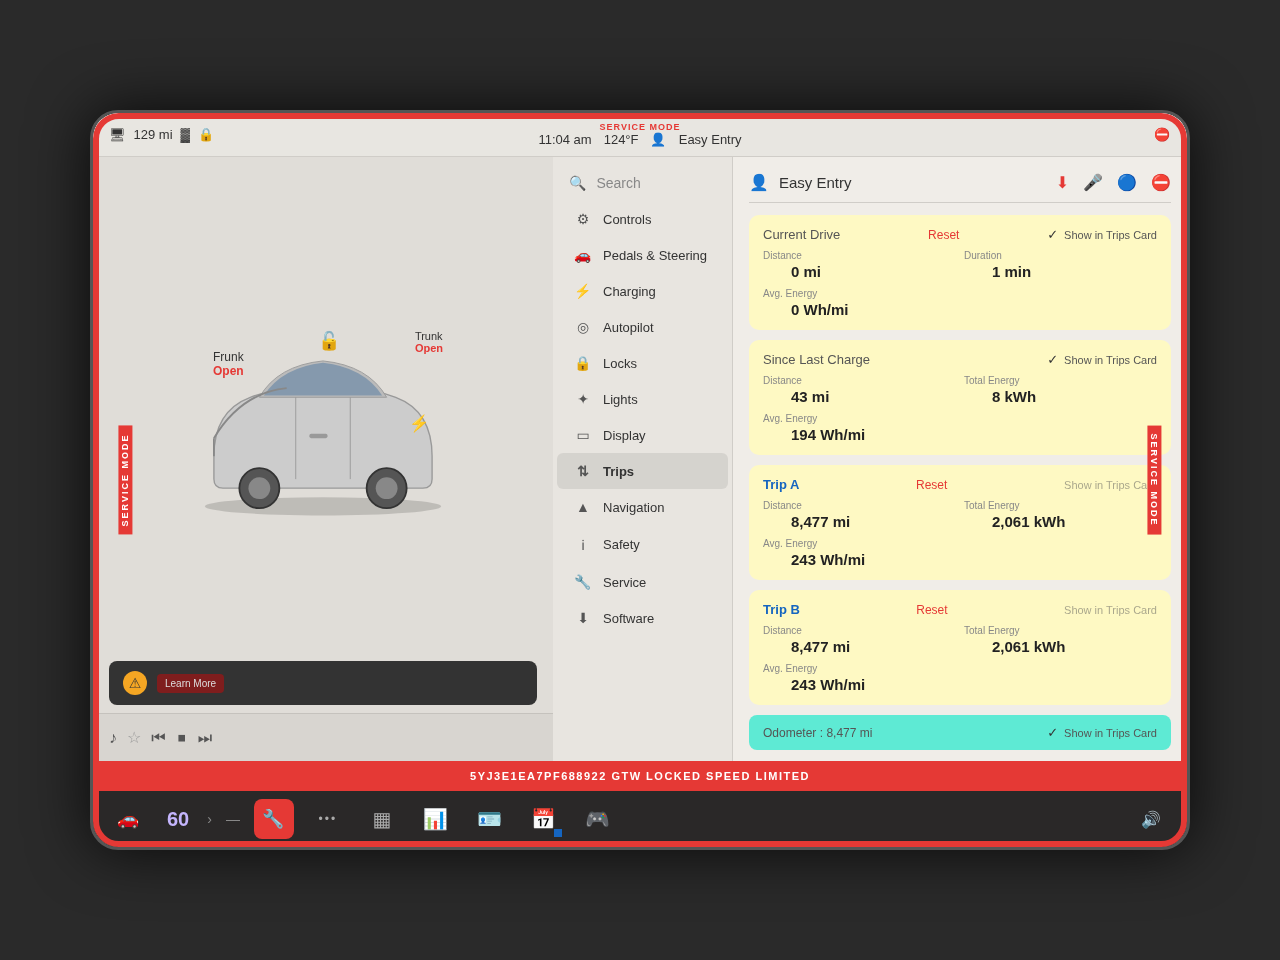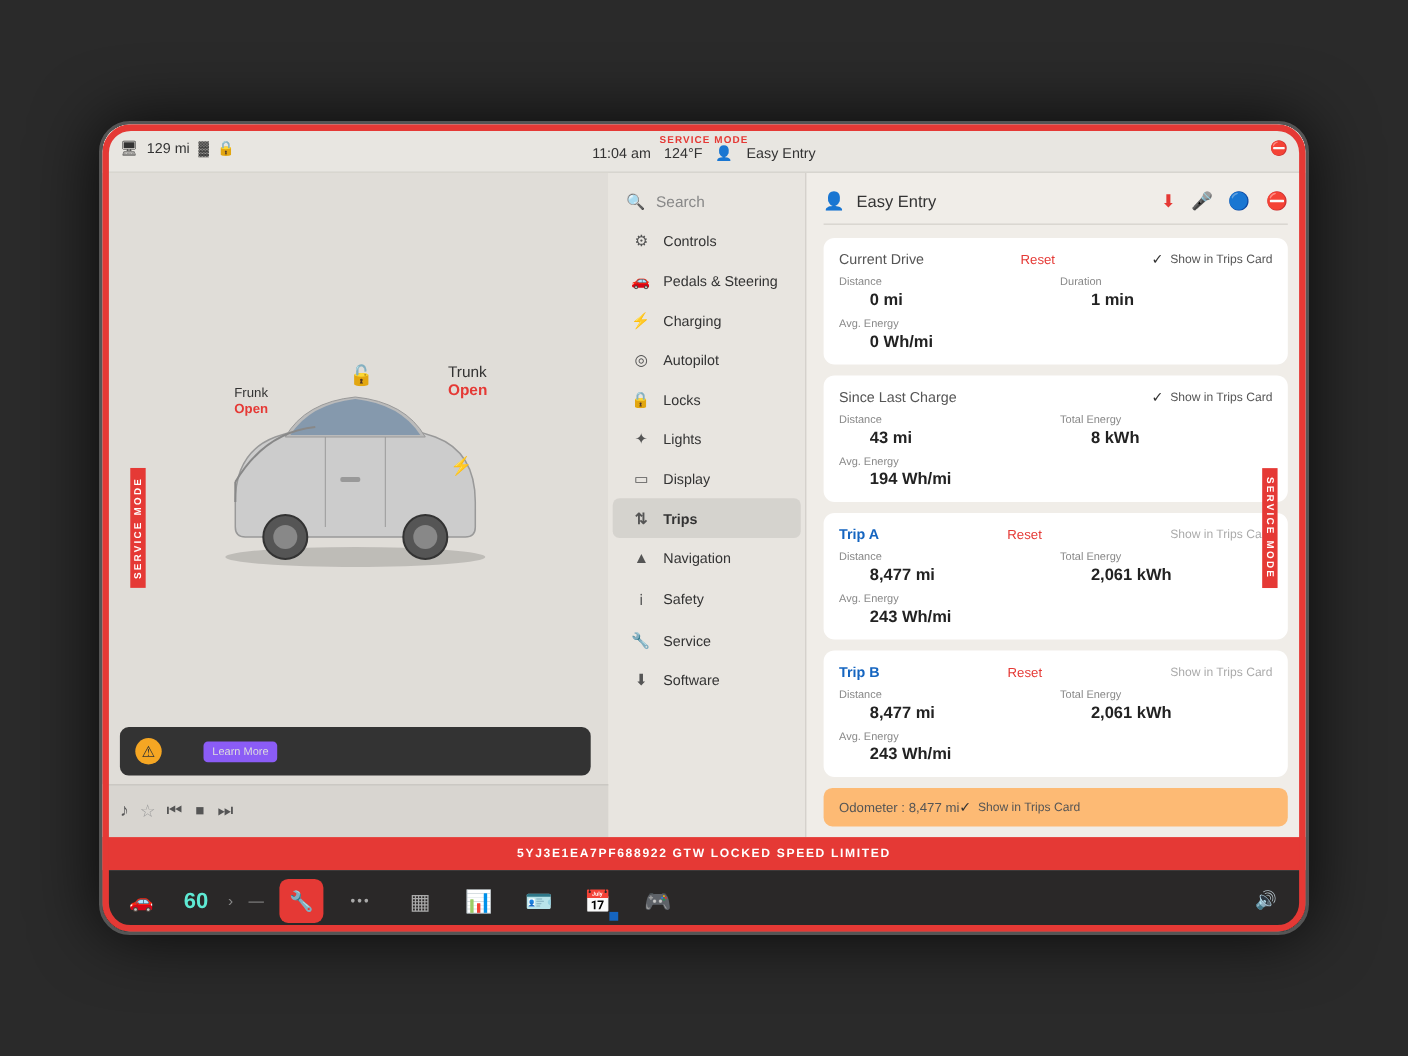--- a/index.html
+++ b/index.html
@@ -168,21 +168,21 @@
     }
 
     .frunk-label .open-text {
       color: #e53935;
     }
 
     .trunk-label {
       position: absolute;
       right: 40px;
       top: 40px;
-      font-size: 14px;
+      font-size: 11px;
       color: #333;
       text-align: left;
     }
 
     .trunk-label .open-text {
       color: #e53935;
     }
 
     .lock-icon {
       position: absolute;
@@ -225,29 +225,28 @@
       font-size: 11px;
       font-weight: 600;
     }
 
     .warning-sub {
       color: #aaa;
       font-size: 10px;
     }
 
     .learn-more-btn {
-      background: #8b5cf6;
+      background: #7f1d1d;
       color: #ddd;
       font-size: 10px;
       padding: 4px 8px;
       border-radius: 4px;
       border: none;
       cursor: pointer;
       white-space: nowrap;
-      margin-left: 28px;
     }
 
     
     .music-bar {
       background: #d8d5d0;
       height: 48px;
       display: flex;
       align-items: center;
       padding: 0 16px;
       gap: 10px;
@@ -358,21 +357,21 @@
     .header-icons {
       margin-left: auto;
       display: flex;
       gap: 14px;
       align-items: center;
       font-size: 16px;
       color: #555;
     }
 
     .trip-section {
-      background: #ffffff;
+      background: #fef9c3;
       border-radius: 10px;
       padding: 12px 14px;
       margin-bottom: 10px;
     }
 
     .trip-section-header {
       display: flex;
       align-items: center;
       justify-content: space-between;
       margin-bottom: 8px;
@@ -427,25 +426,26 @@
       margin-left: 28px;
     }
 
     .trip-label {
       font-size: 13px;
       font-weight: 600;
       color: #1565c0;
     }
 
     .odometer-row {
-      background: #fdba74;
+      background: #5eead4;
       border-radius: 8px;
       padding: 10px 14px;
       display: flex;
       align-items: center;
+      justify-content: space-between;
       margin-top: 6px;
     }
 
     .odometer-text {
       font-size: 12px;
       color: #555;
     }
 
     .show-card-check {
       display: flex;
@@ -490,21 +490,21 @@
       cursor: pointer;
       font-size: 18px;
       color: #ccc;
     }
 
     .taskbar-icon.red-bg {
       background: #e53935;
     }
 
     .speed-display {
-      color: #5eead4;
+      color: #c4b5fd;
       font-size: 20px;
       font-weight: bold;
       margin: 0 4px;
     }
 
     .taskbar-spacer { flex: 1; }
 
     .grey-check {
       opacity: 0.5;
     }

